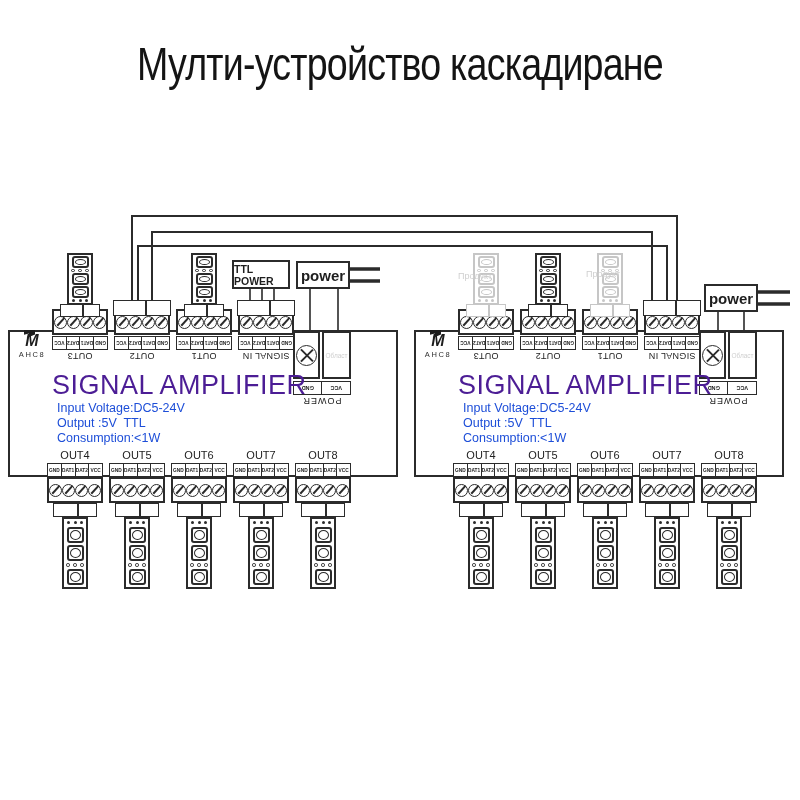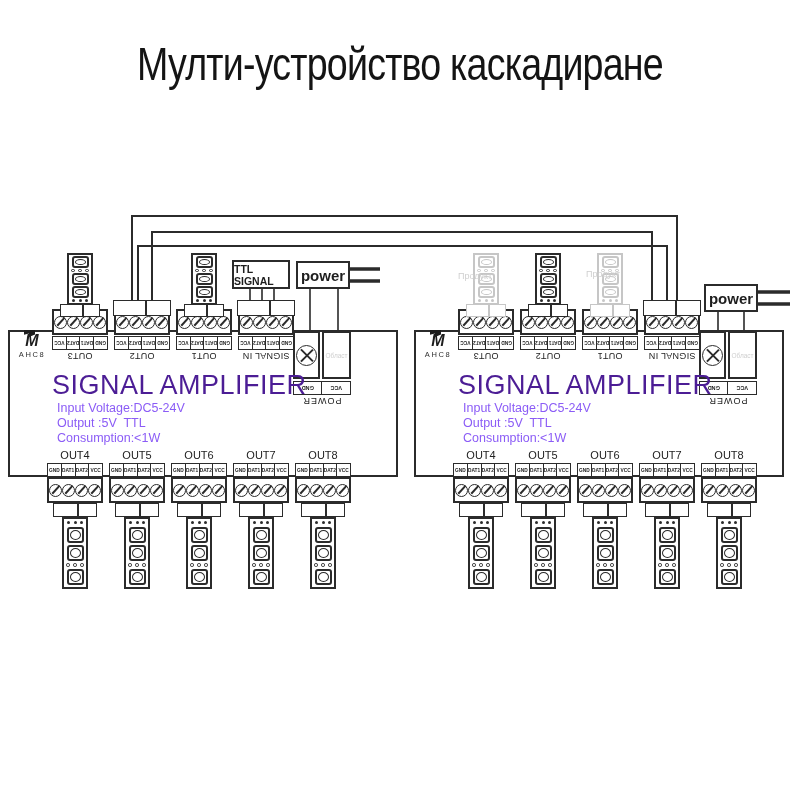--- a/index.html
+++ b/index.html
@@ -66,21 +66,21 @@
   .pscrew::before, .pscrew::after { content:""; position:absolute; left:50%; top:1px; bottom:1px; width:1.6px;
            background:var(--line); margin-left:-0.8px; }
   .pscrew::before { transform:rotate(45deg); }
   .pscrew::after { transform:rotate(-45deg); }
   .area-mark { font-size:6.5px; color:var(--wm); white-space:nowrap; }
   .ppins { width:58px; }
   .ppins .pin { font-size:5.5px; }
   .plabel { position:absolute; width:58px; text-align:center; font-size:9px; letter-spacing:1px; color:#222; }
 
   .sigtitle { position:absolute; font-size:27px; letter-spacing:.5px; color:#4c1d95; white-space:nowrap; }
-  .specs { position:absolute; font-size:12.5px; line-height:15px; color:#8b5cf6; }
+  .specs { position:absolute; font-size:12.5px; line-height:15px; color:#1d4ed8; }
   .specs div { white-space:pre; }
 
   .wm-product { position:absolute; font-size:9px; color:var(--wm); white-space:nowrap; z-index:3; }
 </style>
 </head>
 <body>
 
 <div id="stage" style="--line: #2b2b2b; --ghostc: #c6c6c6; --wm: #cfcfcf; --bg: #ffffff;">
 
   <div class="title">Мулти-устройство каскадиране</div>
@@ -355,21 +355,21 @@
         <div class="led"></div>
         <div class="led"></div>
         <div class="pads">
           <span></span>
           <span></span>
           <span></span>
         </div>
       </div>
     <div class="bracket" style="left:105px;top:300px;width:58px;height:16px"></div>
     <div class="bracket" style="left:229px;top:300px;width:58px;height:16px"></div>
-    <div class="labelbox" style="left:224px;top:260px;width:58px;height:29px;font-size:10.5px">TTL SIGNAL</div>
+    <div class="labelbox" style="left:224px;top:260px;width:58px;height:29px;font-size:10.5px">TTL POWER</div>
     <div class="labelbox" style="left:288px;top:261px;width:54px;height:28px;font-size:15px">power</div>
   </div>
 
   <div class="dev" style="left:414px;width:370px">
     <div class="dev-body" style="left:0;top:330px;width:370px;height:147px"></div>
 
     <div class="logo" style="left:6px;top:332px">
       <span class="logo-m">M</span><span class="logo-flag"></span>
       <div class="logo-name">AHC8</div>
     </div>

